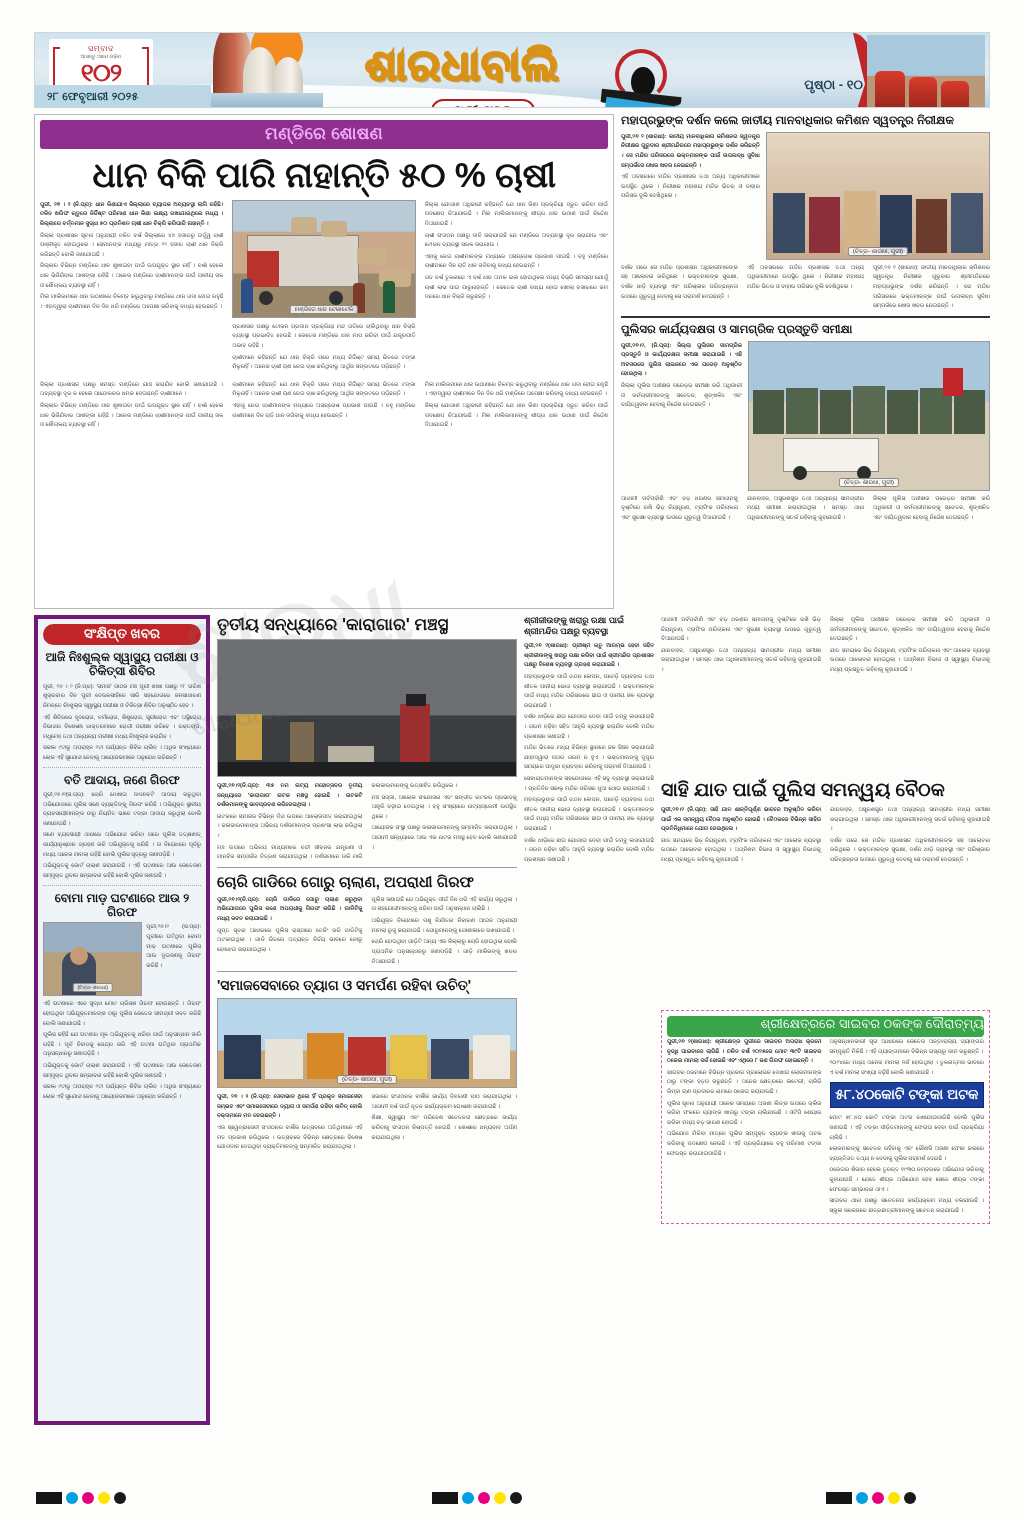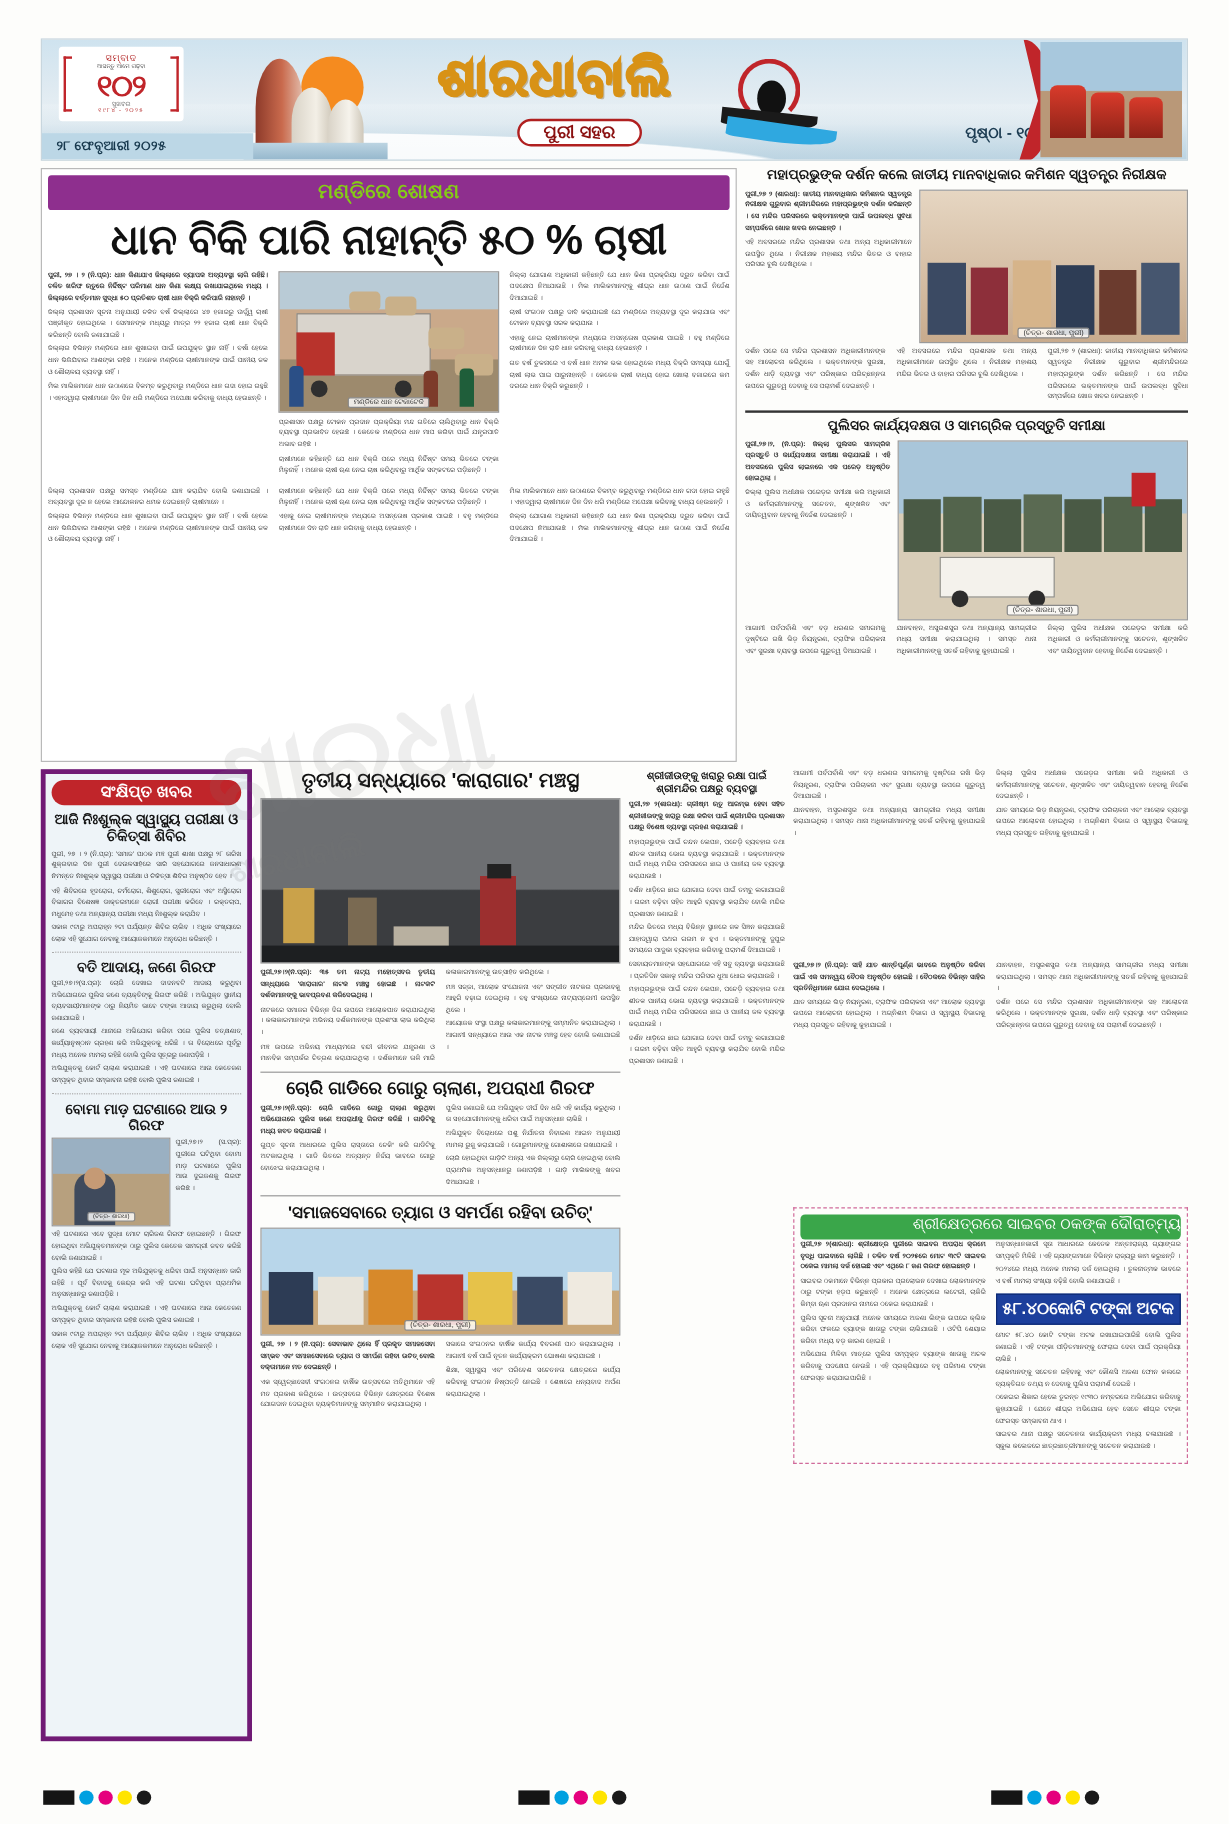--- a/index.html
+++ b/index.html
@@ -13,21 +13,21 @@
   }
   .page {
     position:absolute; inset:0;
     padding:6px 8px 0 8px;
     background:#fdfdfb;
   }
 
   
   .masthead {
     position:relative;
-    height:102px;
+    height:76px;
     margin:26px 26px 0 26px;
     background:linear-gradient(180deg,#cfe3ef 0%,#dfeaf1 40%,#eaf1f5 70%,#cfe0ea 100%);
     border:1px solid #c8d6de;
     overflow:hidden;
   }
   .mh-wave {
     position:absolute; left:0; right:0; bottom:0; height:46px;
     background:
       radial-gradient(ellipse at 20% 120%, rgba(255,255,255,.9) 0 40%, transparent 41%),
       linear-gradient(180deg, rgba(255,255,255,.15), rgba(178,206,222,.65));
@@ -141,21 +141,21 @@
     position:relative;
     margin:6px 26px 0 26px;
     display:grid;
     grid-template-columns: 580px 1fr;
     gap:7px;
   }
 
   .boxed { border:1px solid #b9b9b9; padding:5px; background:#fff; }
 
   .banner-purple {
-    background:#8e2f8e; color:#84cc16;
+    background:#8e2f8e; color:#f0abfc;
     text-align:center; font-size:17px; font-weight:bold;
     padding:4px 0 5px; letter-spacing:.4px;
     border-radius:3px;
   }
   .lead-head {
     text-align:center;
     font-size:35px; font-weight:bold; color:#111;
     letter-spacing:-.3px; line-height:1.08;
     margin:7px 0 6px;
   }
@@ -192,21 +192,21 @@
   .redbox {
     background:linear-gradient(180deg,#8c1313,#6e0d0d);
     color:#fff; border-radius:10px;
     padding:5px 9px; margin:5px 0;
   }
   .redbox div { font-size:11px; font-weight:bold; line-height:1.5; }
   .redbox .dia { color:#ffd9d9; margin-right:4px; font-size:8px; }
 
   
   .rc-head {
-    text-align:center; font-weight:bold; color:#111;
+    font-weight:bold; color:#111;
   }
   .rc-head.big { font-size:20px; line-height:1.1; }
   .rc-head.small { font-size:11.5px; line-height:1.2; }
   .rule { border-top:1px solid #9a9a9a; margin:5px 0; }
   .rule.thick { border-top:2px solid #333; }
 
   .ph-nhrc { height:128px; background:linear-gradient(180deg,#e6d6c2,#c8ab8d); }
   .ph-police { height:150px; background:linear-gradient(180deg,#a9c6da 0 40%, #d8cdb8 41% 100%); }
   .ph-drama { height:138px; background:linear-gradient(180deg,#6d6f72 0 55%,#3b3d40 56% 100%); }
   .ph-person { height:74px; background:linear-gradient(180deg,#9ab0c2 0 40%,#b7a07e 41% 100%); }
@@ -537,20 +537,21 @@
 
     <div>
 
       <div class="txt cols-2" style="height:160px;">
         <p>ଆଗାମୀ ପର୍ବପର୍ବାଣି ଏବଂ ବଡ଼ ଧରଣର ସମାଗମକୁ ଦୃଷ୍ଟିରେ ରଖି ଭିଡ଼ ନିୟନ୍ତ୍ରଣ, ଟ୍ରାଫିକ ପରିଚାଳନା ଏବଂ ସୁରକ୍ଷା ବ୍ୟବସ୍ଥା ଉପରେ ଗୁରୁତ୍ୱ ଦିଆଯାଇଛି ।</p>
         <p>ଯାନବାହନ, ଅସ୍ତ୍ରଶସ୍ତ୍ର ତଥା ଅନ୍ୟାନ୍ୟ ସାମଗ୍ରୀର ମଧ୍ୟ ସମୀକ୍ଷା କରାଯାଇଥିଲା । ସମସ୍ତ ଥାନା ଅଧିକାରୀମାନଙ୍କୁ ସତର୍କ ରହିବାକୁ କୁହାଯାଇଛି ।</p>
         <p>ଜିଲ୍ଲା ପୁଲିସ ଅଧୀକ୍ଷକ ପରେଡ଼ର ସମୀକ୍ଷା କରି ଅଧିକାରୀ ଓ କର୍ମଚାରୀମାନଙ୍କୁ ସଚେତନ, ଶୃଙ୍ଖଳିତ ଏବଂ ଦାୟିତ୍ୱବାନ ହେବାକୁ ନିର୍ଦ୍ଦେଶ ଦେଇଛନ୍ତି ।</p>
         <p>ଯାତ ସମୟରେ ଭିଡ଼ ନିୟନ୍ତ୍ରଣ, ଟ୍ରାଫିକ ପରିଚାଳନା ଏବଂ ଆଲୋକ ବ୍ୟବସ୍ଥା ଉପରେ ଆଲୋଚନା ହୋଇଥିଲା । ଅଗ୍ନିଶମ ବିଭାଗ ଓ ସ୍ୱାସ୍ଥ୍ୟ ବିଭାଗକୁ ମଧ୍ୟ ପ୍ରସ୍ତୁତ ରହିବାକୁ କୁହାଯାଇଛି ।</p>
       </div>
 
+      <div class="rc-head" style="font-size:19px;margin:4px 0;">ସାହି ଯାତ ପାଇଁ ପୁଲିସ ସମନ୍ୱୟ ବୈଠକ</div>
       <div class="txt cols-2" style="height:205px;">
         <p class="lede">ପୁରୀ,୨୭।୨ (ନି.ପ୍ର): ସାହି ଯାତ ଶାନ୍ତିପୂର୍ଣ୍ଣ ଭାବରେ ଅନୁଷ୍ଠିତ କରିବା ପାଇଁ ଏକ ସମନ୍ୱୟ ବୈଠକ ଅନୁଷ୍ଠିତ ହୋଇଛି । ବୈଠକରେ ବିଭିନ୍ନ ସାହିର ପ୍ରତିନିଧିମାନେ ଯୋଗ ଦେଇଥିଲେ ।</p>
         <p>ଯାତ ସମୟରେ ଭିଡ଼ ନିୟନ୍ତ୍ରଣ, ଟ୍ରାଫିକ ପରିଚାଳନା ଏବଂ ଆଲୋକ ବ୍ୟବସ୍ଥା ଉପରେ ଆଲୋଚନା ହୋଇଥିଲା । ଅଗ୍ନିଶମ ବିଭାଗ ଓ ସ୍ୱାସ୍ଥ୍ୟ ବିଭାଗକୁ ମଧ୍ୟ ପ୍ରସ୍ତୁତ ରହିବାକୁ କୁହାଯାଇଛି ।</p>
         <p>ଯାନବାହନ, ଅସ୍ତ୍ରଶସ୍ତ୍ର ତଥା ଅନ୍ୟାନ୍ୟ ସାମଗ୍ରୀର ମଧ୍ୟ ସମୀକ୍ଷା କରାଯାଇଥିଲା । ସମସ୍ତ ଥାନା ଅଧିକାରୀମାନଙ୍କୁ ସତର୍କ ରହିବାକୁ କୁହାଯାଇଛି ।</p>
         <p>ଦର୍ଶନ ପରେ ସେ ମନ୍ଦିର ପ୍ରଶାସନ ଅଧିକାରୀମାନଙ୍କ ସହ ଆଲୋଚନା କରିଥିଲେ । ଭକ୍ତମାନଙ୍କ ସୁରକ୍ଷା, ଦର୍ଶନ ଧାଡ଼ି ବ୍ୟବସ୍ଥା ଏବଂ ପରିଷ୍କାର ପରିଚ୍ଛନ୍ନତା ଉପରେ ଗୁରୁତ୍ୱ ଦେବାକୁ ସେ ପରାମର୍ଶ ଦେଇଛନ୍ତି ।</p>
       </div>
 
       <div class="pinkframe">
         <div class="banner-green">ଶ୍ରୀକ୍ଷେତ୍ରରେ ସାଇବର ଠକଙ୍କ ଦୌରାତ୍ମ୍ୟ</div>
         <div style="display:grid;grid-template-columns:1fr 1fr;gap:8px;">

